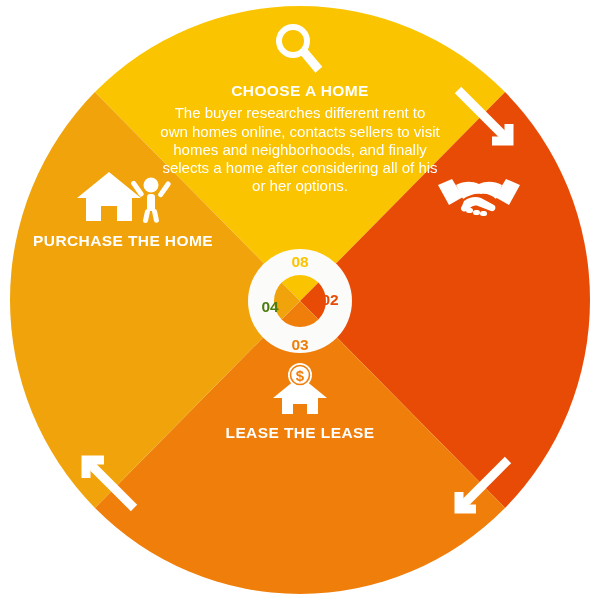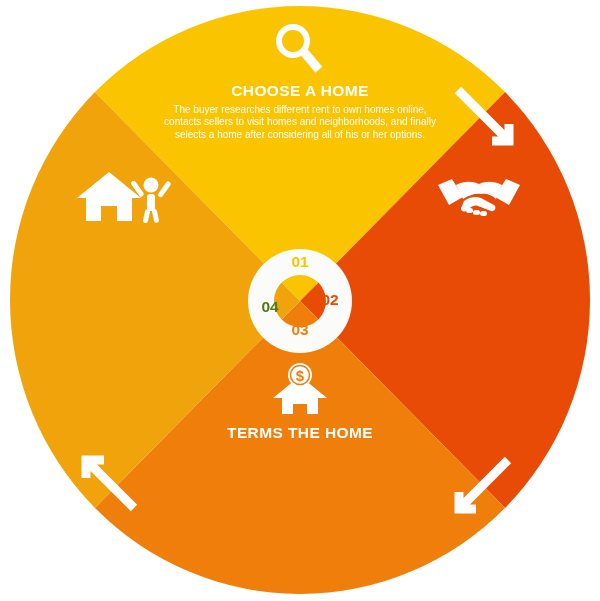--- a/index.html
+++ b/index.html
@@ -55,21 +55,21 @@
     line-height: 1.18;
   }
   .sec-title {
     font-weight: bold;
     font-size: 15.5px;
     letter-spacing: 0.4px;
     margin-bottom: 4px;
     white-space: nowrap;
   }
   .sec-body {
-    font-size: 10px;
+    font-size: 15px;
     line-height: 1.22;
   }
   .sec-icon {
     display: block;
     margin: 0 auto 8px auto;
   }
 
   
   .section-top {
     left: 160px;
@@ -122,21 +122,21 @@
   }
   .hub-num {
     position: absolute;
     font-weight: bold;
     font-size: 15.5px;
     width: 40px;
     text-align: center;
   }
   .num-01 { left: 32px; top: 4px;  color: #FBC400; }
   .num-02 { left: 62px; top: 42px; color: #E84B06; }
-  .num-03 { left: 32px; top: 72px; color: #F07E0A; }
+  .num-03 { left: 32px; top: 87px; color: #F07E0A; }
   .num-04 { left: 2px;  top: 49px; color: #4d7c0f; }
 
   
   .arrow {
     position: absolute;
   }
 </style>
 </head>
 <body>
 
@@ -195,42 +195,43 @@
 
   <div class="section section-bottom">
     <svg class="sec-icon" width="62" height="54" viewBox="0 0 62 54">
       <path d="M31 14 L58 36 L49 36 L49 52 L13 52 L13 36 L4 36 Z" fill="#ffffff"></path>
       <rect x="24" y="42" width="14" height="10" fill="#F07E0A"></rect>
       <rect x="19" y="26" width="24" height="5" fill="#ffffff"></rect>
       <circle cx="31" cy="13" r="12" fill="#ffffff"></circle>
       <circle cx="31" cy="13" r="9.5" fill="none" stroke="#F07E0A" stroke-width="1.6"></circle>
       <text x="31" y="19" text-anchor="middle" font-family="'Liberation Sans', sans-serif" font-size="15" font-weight="bold" fill="#F07E0A">$</text>
     </svg>
-    <div class="sec-title">TERMS THE HOME</div>
+    <div class="sec-title">LEASE THE LEASE</div>
   </div>
 
   <div class="section section-left">
     <svg class="sec-icon" width="96" height="56" viewBox="0 0 96 56">
       <path d="M34 4 L66 30 L57 30 L57 53 L11 53 L11 30 L2 30 Z" fill="#ffffff"></path>
       <rect x="26" y="38" width="16" height="15" fill="#F0A30A"></rect>
       <circle cx="76" cy="17" r="7.5" fill="#ffffff"></circle>
       <rect x="72" y="26" width="8" height="17" rx="3" fill="#ffffff"></rect>
       <rect x="69" y="41" width="5" height="14" rx="2.5" fill="#ffffff" transform="rotate(12 71 48)"></rect>
       <rect x="78" y="41" width="5" height="14" rx="2.5" fill="#ffffff" transform="rotate(-12 80 48)"></rect>
       <rect x="60" y="12" width="5" height="18" rx="2.5" fill="#ffffff" transform="rotate(-35 62 21)"></rect>
       <rect x="87" y="12" width="5" height="18" rx="2.5" fill="#ffffff" transform="rotate(35 89 21)"></rect>
     </svg>
+    <div class="sec-title">PURCHASE THE HOME</div>
   </div>
 
   <div class="hub">
     <div class="hub-inner">
       <div class="hub-q quad-top" style="background:#FBC400;"></div>
       <div class="hub-q quad-right" style="background:#E84B06;"></div>
       <div class="hub-q quad-bottom" style="background:#F07E0A;"></div>
       <div class="hub-q quad-left" style="background:#F0A30A;"></div>
     </div>
-    <div class="hub-num num-01">01</div>
+    <div class="hub-num num-01">08</div>
     <div class="hub-num num-02">02</div>
     <div class="hub-num num-03">03</div>
     <div class="hub-num num-04">04</div>
   </div>
 
 </div>
 
 </body></html>

